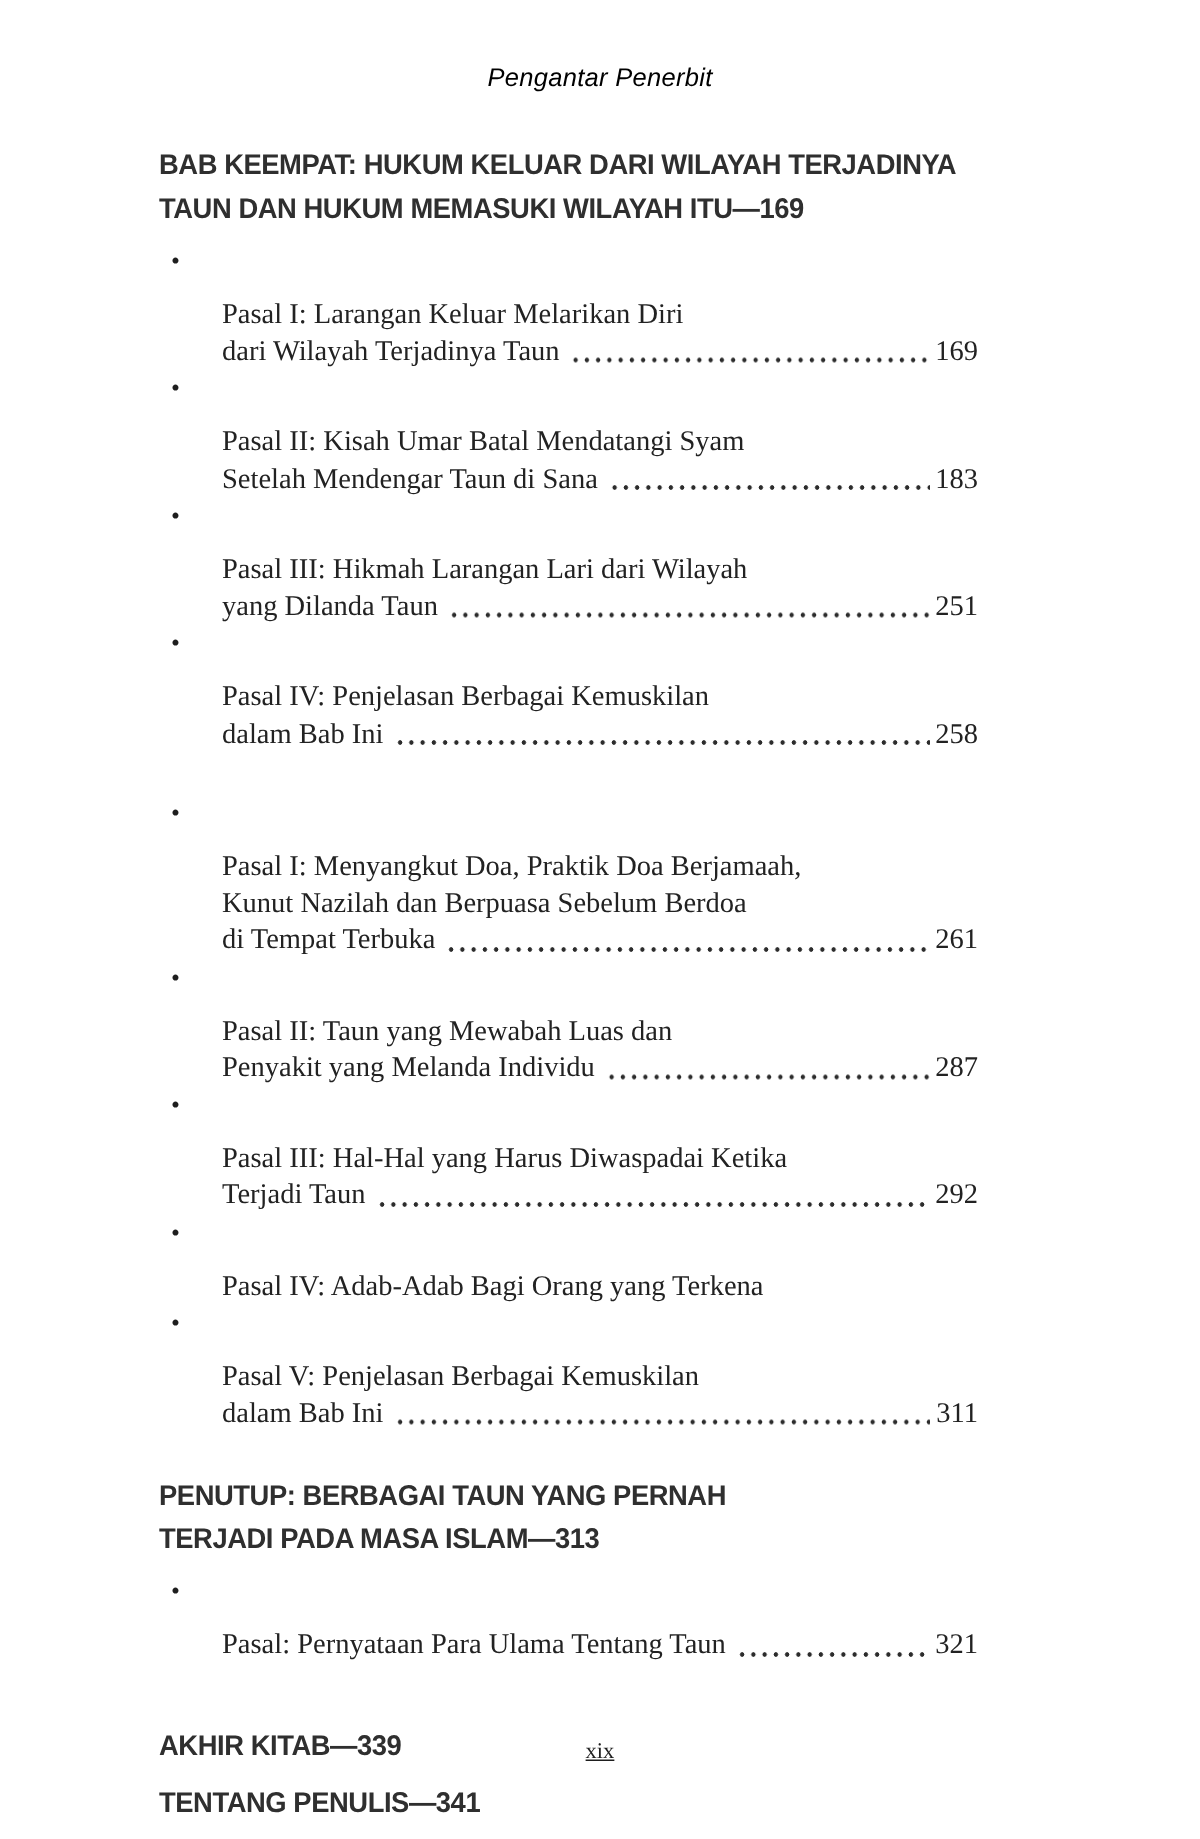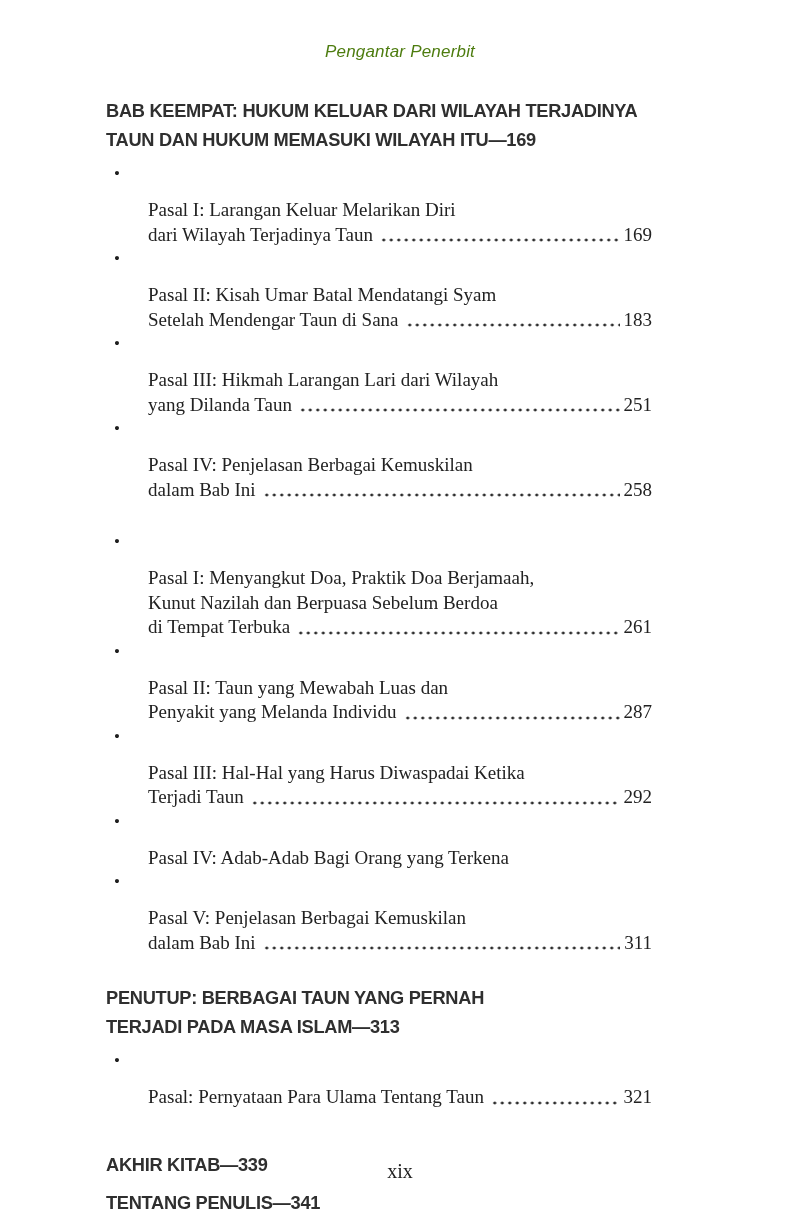--- a/index.html
+++ b/index.html
@@ -11,21 +11,21 @@
     font-family: "Liberation Serif", serif;
     color: #222222;
   }
   .running-header {
     position: absolute;
     top: 42px; left: 0; right: 0;
     text-align: center;
     font-family: "Liberation Sans", sans-serif;
     font-style: italic;
     font-size: 17px;
-    color: #4d7c0f;
+    color: #000000;
     letter-spacing: 0.2px;
   }
   .content {
     position: absolute;
     left: 106px;
     top: 96px;
     width: 546px;
   }
   .bab-heading { margin: 0 0 8px 0; }
   .bab-line {
@@ -79,22 +79,23 @@
     flex: 0 0 auto;
     font-size: 19px;
     color: #222222;
   }
   .closing { margin-top: 40px; }
   .closing .bab-line { margin-bottom: 9px; }
   .folio {
     position: absolute;
     top: 1160px; left: 0; right: 0;
     text-align: center;
-    font-size: 20px;
+    font-size: 15px;
     color: #1e1e1e;
+    text-decoration: underline;
   }
 </style>
 </head>
 <body>
 
 <div class="running-header">Pengantar Penerbit</div>
 
 <div class="content">
 
   <section>

